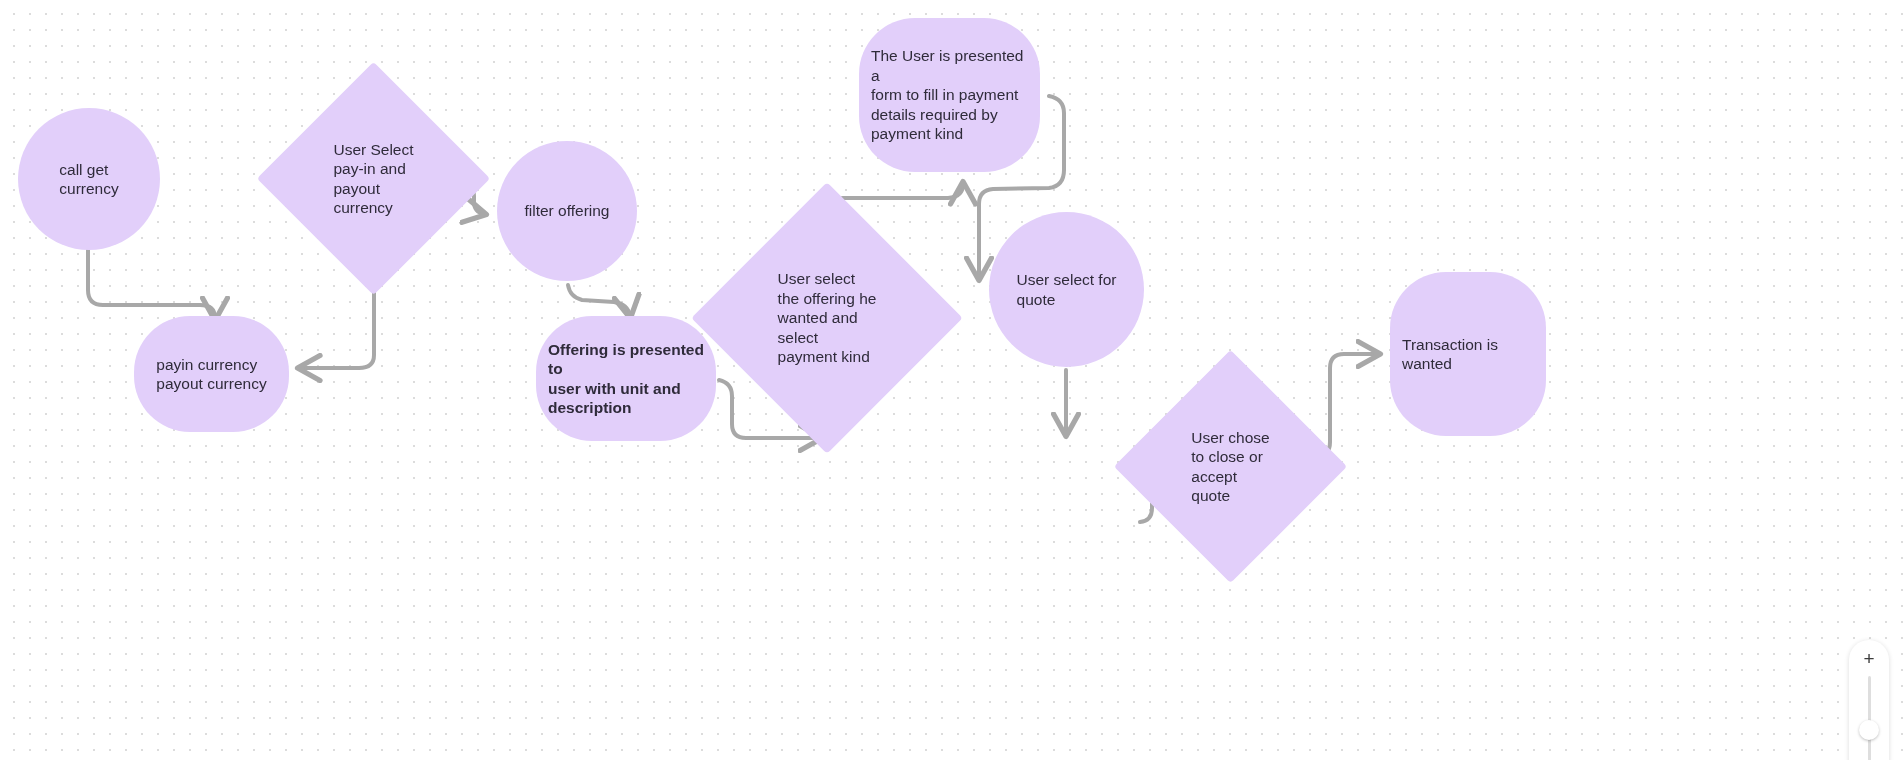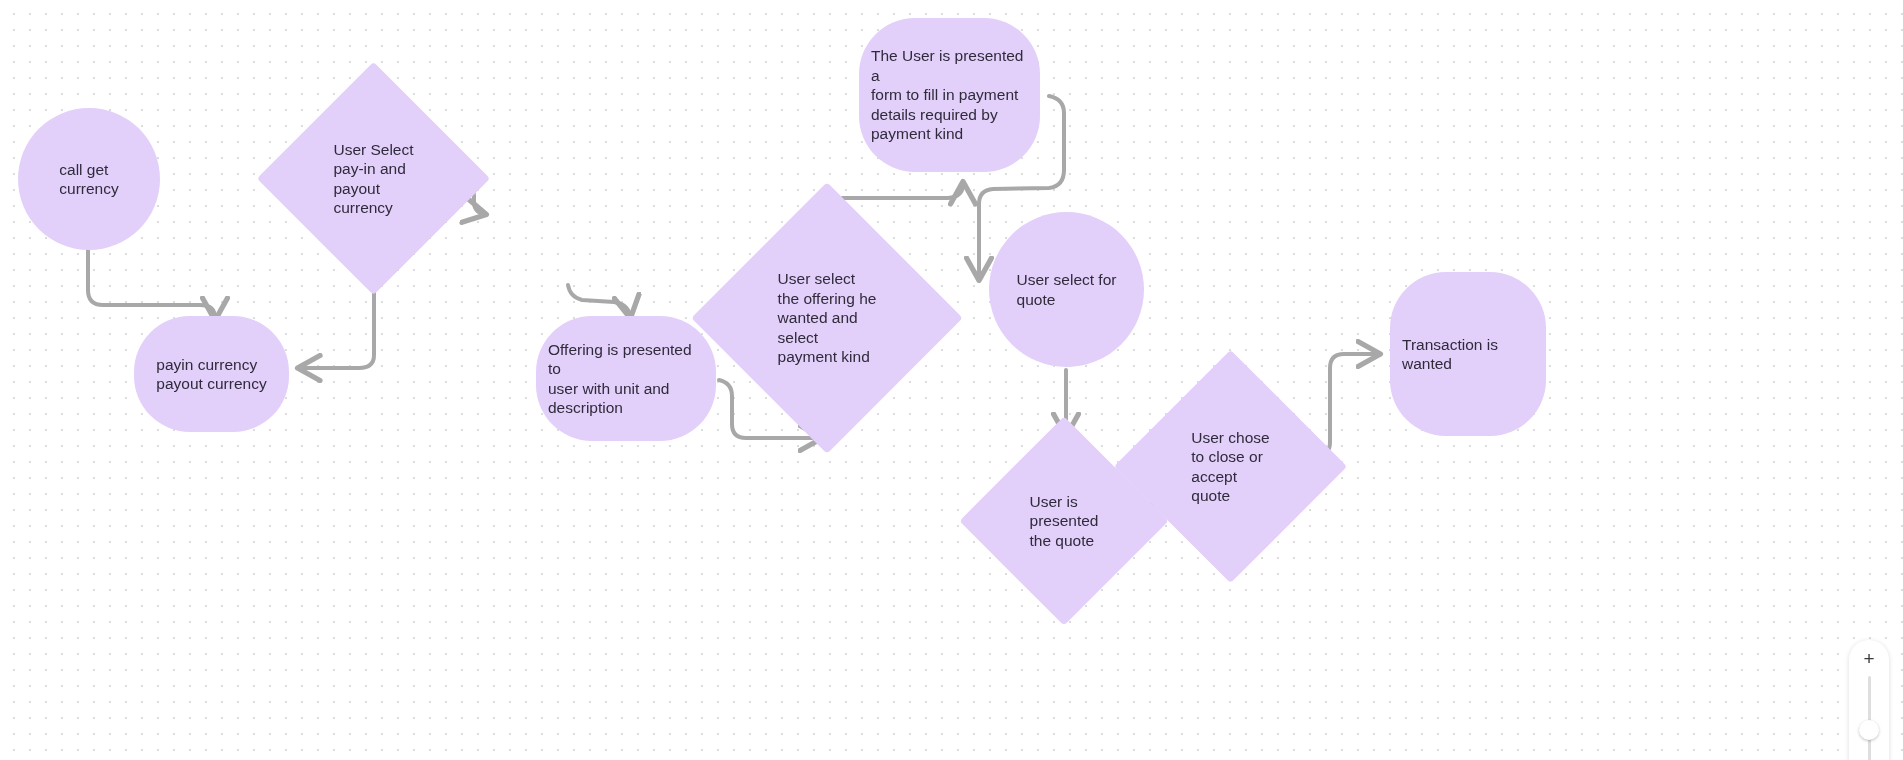--- a/index.html
+++ b/index.html
@@ -189,22 +189,25 @@
   </div>
 
   <div class="node diamond" style="left:291px; top:96px; width:165px; height:165px;">
     <span class="diamond-bg"></span>
     <span class="label">User Select
 pay-in and
 payout
 currency</span>
   </div>
 
-
-  <div class="node rounded" style="left:536px; top:316px; width:180px; height:125px;">
+  <div class="node circle" style="left:497px; top:141px; width:140px; height:140px;">
+    <span class="label">filter offering</span>
+  </div>
+
+  <div class="node rounded" style="left:536px; top:316px; width:180px; height:125px;font-weight:bold;">
     <span class="label">Offering is presented to
 user with unit and
 description</span>
   </div>
 
   <div class="node diamond" style="left:731px; top:222px; width:192px; height:192px;">
     <span class="diamond-bg"></span>
     <span class="label">User select
 the offering he
 wanted and
@@ -217,26 +220,20 @@
 form to fill in payment
 details required by
 payment kind</span>
   </div>
 
   <div class="node circle" style="left:989px; top:212px; width:155px; height:155px;">
     <span class="label">User select for
 quote</span>
   </div>
 
-  <div class="node diamond" style="left:990px; top:447px; width:148px; height:148px;">
-    <span class="diamond-bg"></span>
-    <span class="label">User is
-presented
-the quote</span>
-  </div>
 
   <div class="node diamond" style="left:1148px; top:384px; width:165px; height:165px;">
     <span class="diamond-bg"></span>
     <span class="label">User chose
 to close or
 accept
 quote</span>
   </div>
 
   <div class="node rounded" style="left:1390px; top:272px; width:156px; height:164px;">

